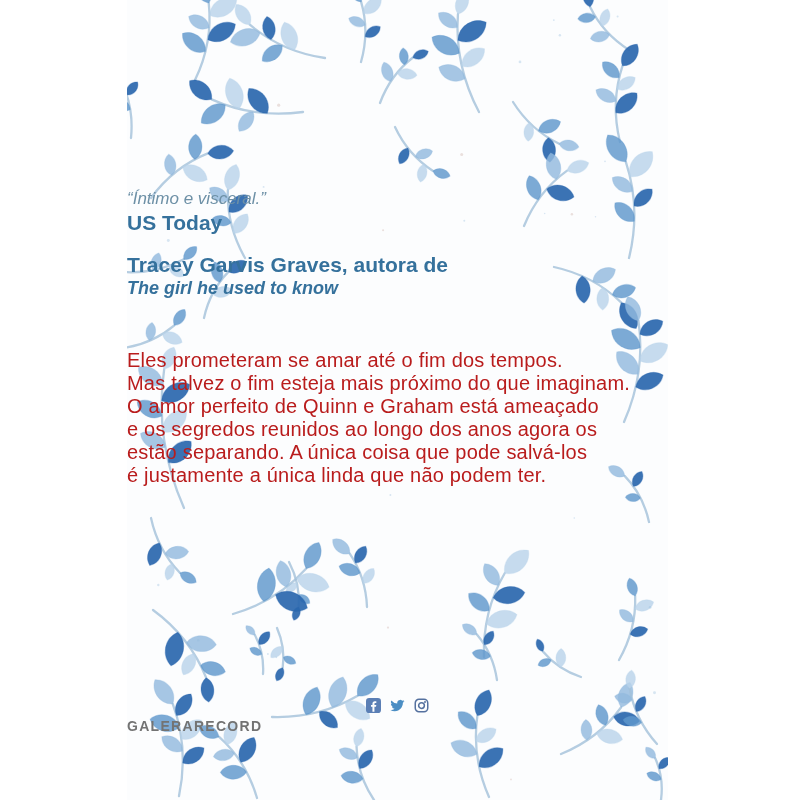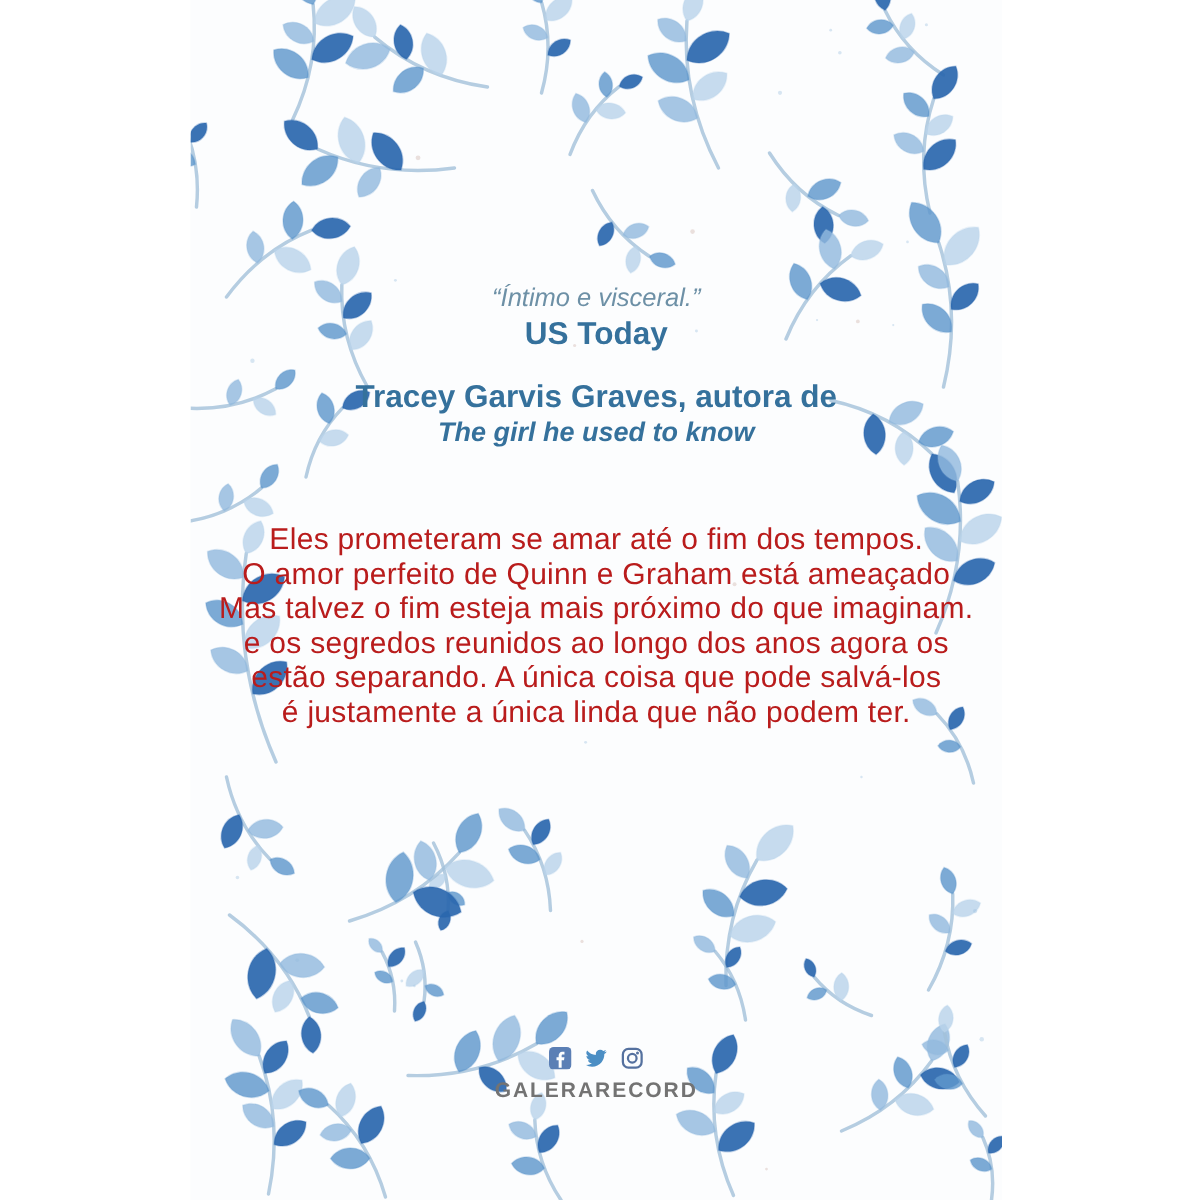--- a/index.html
+++ b/index.html
@@ -3,21 +3,21 @@
 <meta charset="utf-8">
 <style>
   html,body{margin:0;padding:0;width:800px;height:800px;background:#ffffff;overflow:hidden;}
   body{font-family:"Liberation Sans", sans-serif;position:relative;}
   .cover{
     position:absolute; left:127px; top:0; width:541px; height:800px;
     background:#fcfdfe; overflow:hidden;
   }
   .leaves{position:absolute;left:0;top:0;width:541px;height:800px;z-index:0;}
   .content{position:absolute;left:0;top:0;width:541px;height:800px;z-index:1;}
-  .tblock{position:absolute;width:100%;text-align:center;}
+  .tblock{position:absolute;width:100%;}
   .quote1{top:187px;}
   .quote2{top:253px;}
   .synopsis{top:349px;}
   .q-text{font-style:italic;font-size:17px;line-height:24px;color:#6d90a6;}
   .q-src{font-weight:bold;font-size:21px;line-height:24px;color:#35719c;}
   .q-work{font-weight:bold;font-style:italic;font-size:18px;line-height:22px;color:#35719c;}
   .syn-line{font-size:20px;line-height:23px;color:#b91c1c;letter-spacing:.2px;}
   .publisher{top:697px;}
   .social-row{display:flex;justify-content:center;align-items:center;gap:8px;height:17px;}
   .social-row svg{display:block;}
@@ -363,22 +363,22 @@
       <div class="q-src">US Today</div>
     </div>
 
     <div class="tblock quote2">
       <div class="q-src">Tracey Garvis Graves, autora de</div>
       <div class="q-work">The girl he used to know</div>
     </div>
 
     <div class="tblock synopsis">
       <div class="syn-line">Eles prometeram se amar até o fim dos tempos.</div>
+      <div class="syn-line">Mas talvez o fim esteja mais próximo do que imaginam.</div>
       <div class="syn-line">O amor perfeito de Quinn e Graham está ameaçado</div>
-      <div class="syn-line">Mas talvez o fim esteja mais próximo do que imaginam.</div>
       <div class="syn-line">e os segredos reunidos ao longo dos anos agora os</div>
       <div class="syn-line">estão separando. A única coisa que pode salvá-los</div>
       <div class="syn-line">é justamente a única linda que não podem ter.</div>
     </div>
 
     <div class="tblock publisher">
       <div class="social-row">
         <svg width="15" height="15" viewBox="0 0 24 24">
           <rect x="0" y="0" width="24" height="24" rx="5" fill="#5b7fb5"></rect>
           <path fill="#fcfdfe" d="M16.5 8h-2.1c-.5 0-.9.5-.9 1.1V11h3l-.5 3h-2.5v8h-3.2v-8H8v-3h2.3V9.2C10.3 6.9 11.8 5 14 5h2.5v3z"></path>

